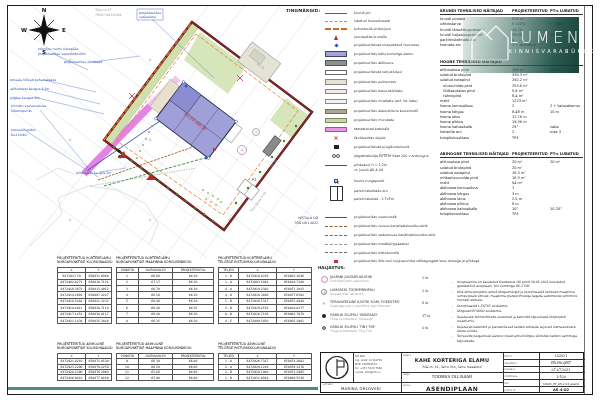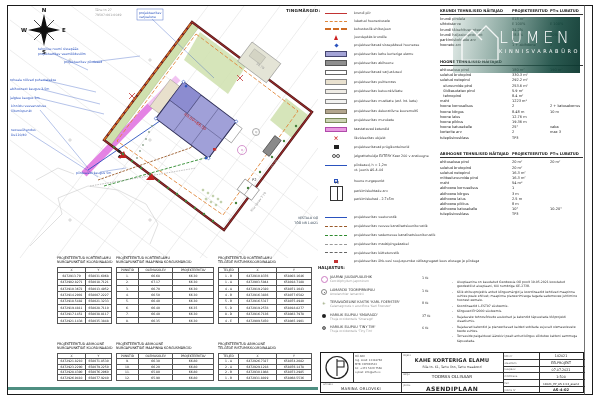--- a/index.html
+++ b/index.html
@@ -45,21 +45,21 @@
   .tech-h { display:flex; font-size:3.7px; font-weight:bold; border-bottom:0.6px solid #333; padding-bottom:1.2px; margin-bottom:1.5px; }
   .tech-h .c1 { width:72px; } .tech-h .c2 { width:38px; } .tech-h .c3 { width:33px; }
   table.techtable { border-collapse:collapse; width:143px; font-size:3.5px; color:#222; }
   table.techtable td { padding:0; height:5.2px; vertical-align:middle; }
   table.techtable td:nth-child(1) { width:72px; white-space:pre; }
   table.techtable td:nth-child(2) { width:38px; }
   table.techtable td:nth-child(3) { width:33px; }
   .tech-gap { height:12px; }
 
   
-  .lumen { position:absolute; left:453px; top:17px; width:127px; height:56px;
+  .lumen { position:absolute; left:463px; top:17px; width:116px; height:56px;
     background:linear-gradient(100deg, rgba(160,188,178,.30) 0%, rgba(74,120,108,.62) 38%, rgba(20,72,62,.90) 78%, rgba(12,56,48,.95) 100%);
     display:flex; align-items:center; }
   .lumen svg { position:absolute; left:6px; top:5px; }
   .lumen-tx { position:absolute; left:46px; top:12px; color:#fff; }
   .lumen-name { font-size:16px; font-weight:300; letter-spacing:3.5px; line-height:17px; }
   .lumen-sub { font-size:5px; letter-spacing:2.6px; margin-top:2px; }
 
   
   .halj { position:absolute; left:318px; top:265px; width:128px; }
   .halj-h { font-size:4px; font-weight:bold; margin-bottom:5px; }

